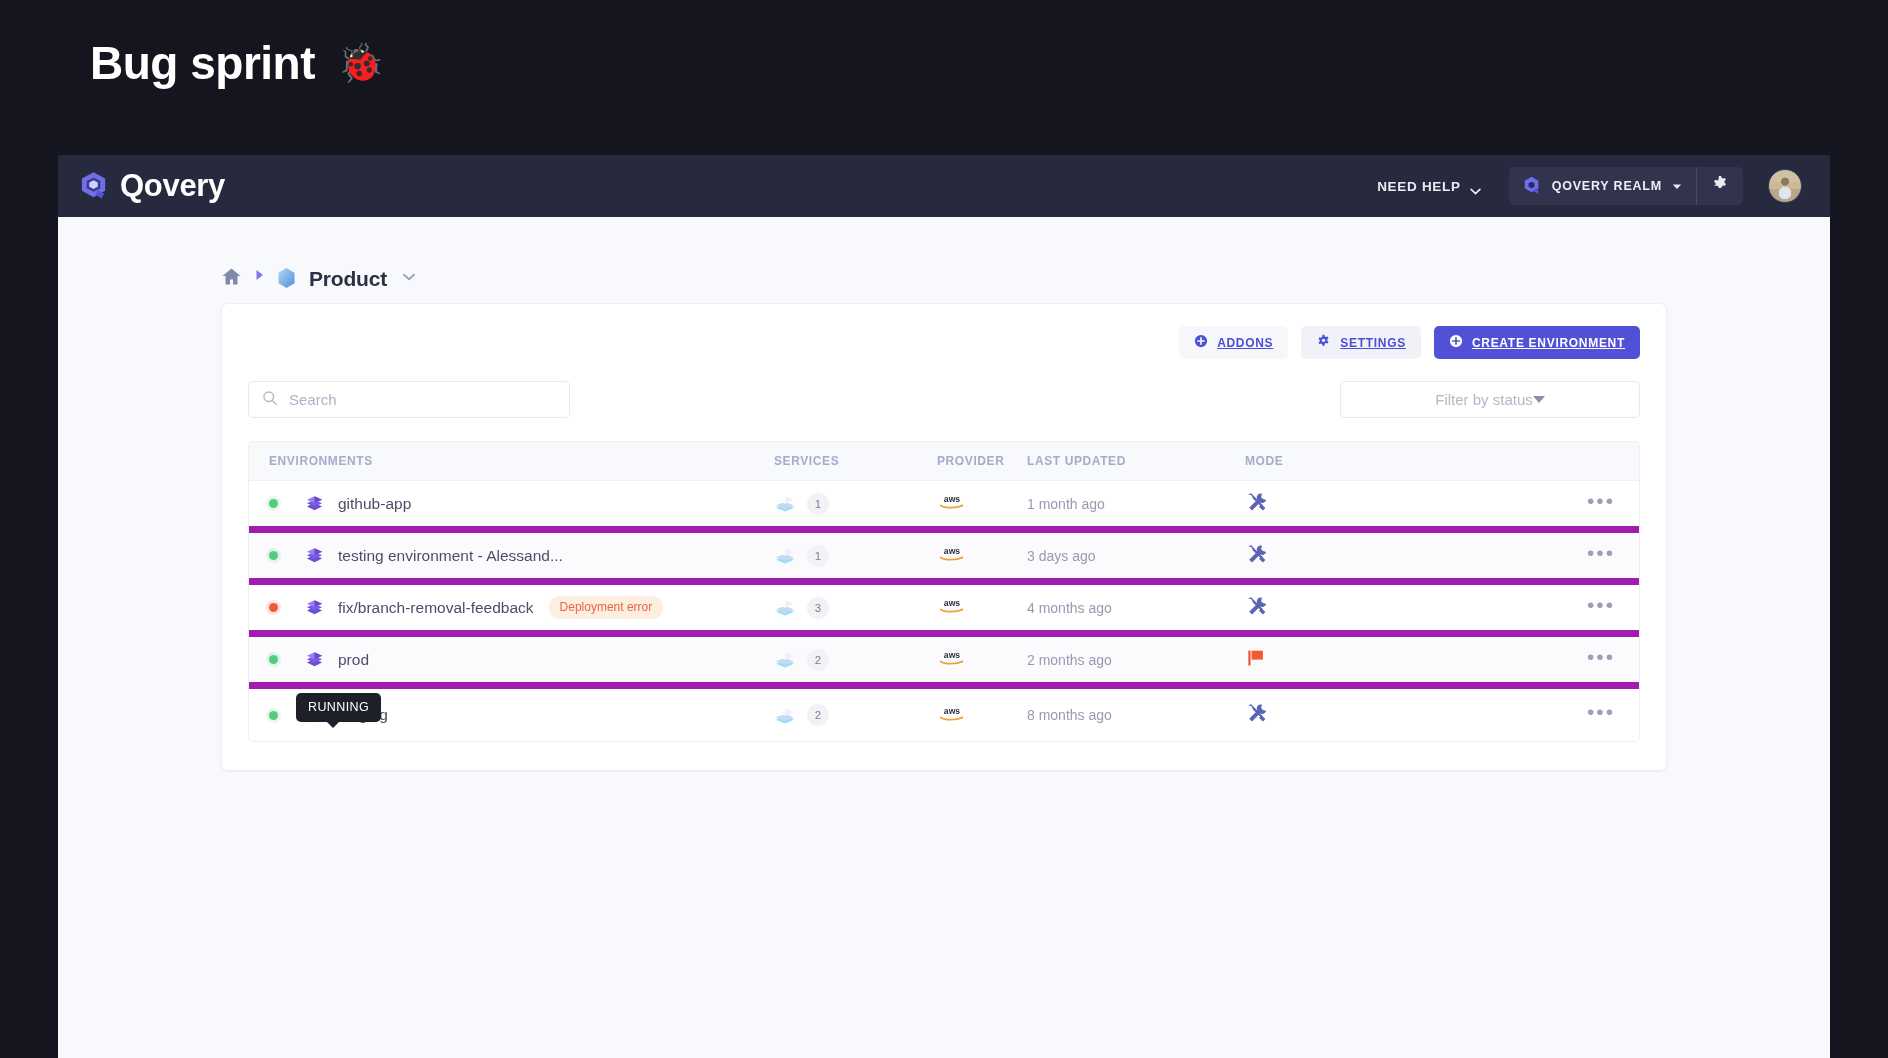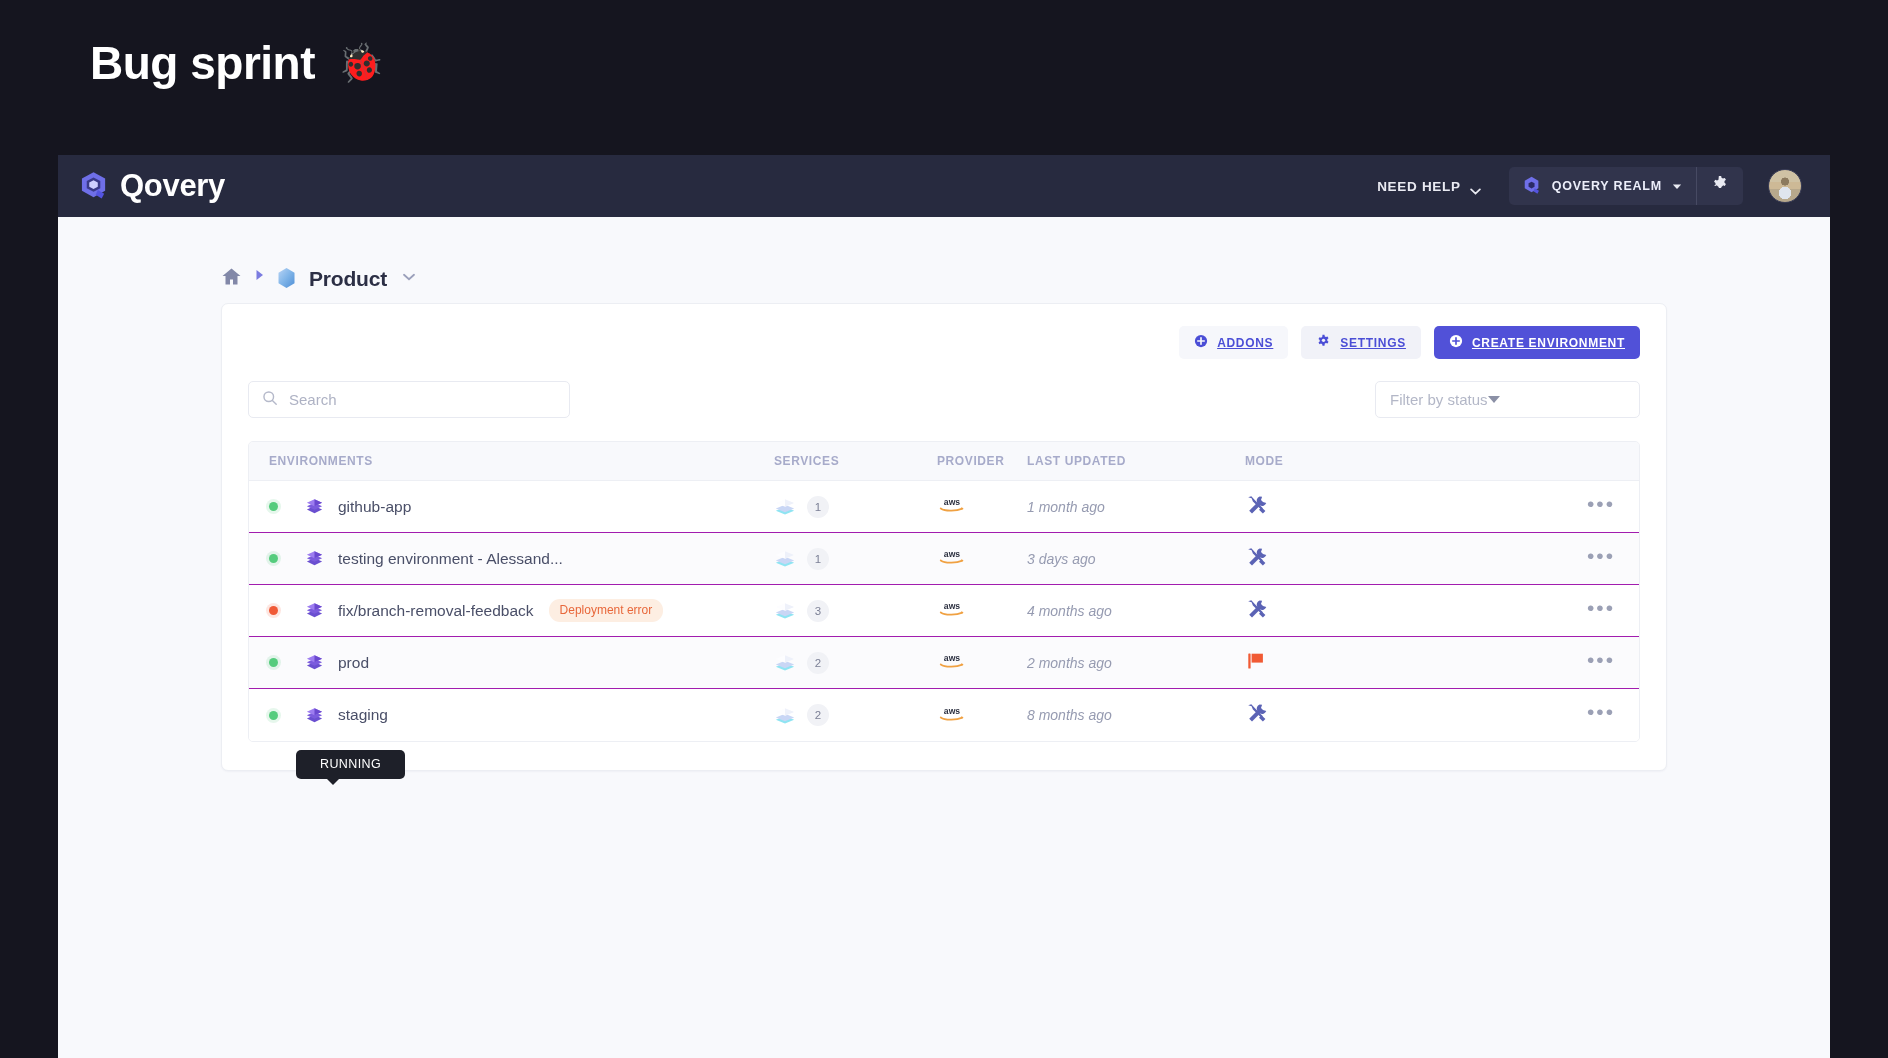--- a/index.html
+++ b/index.html
@@ -135,22 +135,22 @@
     background: #fff;
   }
   .search-box input {
     border: none; outline: none; flex: 1;
     font-size: 15px; color: #4b5066;
     font-family: "Liberation Sans", sans-serif;
   }
   .search-box input::placeholder { color: #aeb2c4; }
 
   .status-filter {
-    display: flex; align-items: center; justify-content: flex-start;
-    width: 265px; height: 37px;
+    display: flex; align-items: center; justify-content: center;
+    width: 300px; height: 37px;
     border: 1px solid #e8eaf1; border-radius: 5px;
     padding: 0 14px;
     background: #fff;
     cursor: pointer;
   }
   .status-filter .sf-label { font-size: 15px; color: #b3b7c7; }
   .tri-down {
     width: 0; height: 0;
     border-left: 6px solid transparent;
     border-right: 6px solid transparent;
@@ -173,21 +173,21 @@
   .col-svc { width: 128px; }
   .col-prov { width: 125px; padding-left: 35px; }
   .col-upd { width: 218px; }
   .col-mode { width: 150px; }
   .col-menu { flex: 1; display: flex; justify-content: flex-end; }
 
   .trow {
     display: flex; align-items: center;
     height: 52px;
     padding: 0 20px;
-    border-bottom: 1px solid #a21caf;
+    border-bottom: 7px solid #a21caf;
     background: #fff;
   }
   .trow.alt { background: #fbfbfd; }
   .trow:last-child { border-bottom: none; }
 
   .env-cell { display: flex; align-items: center; gap: 0; }
   .dot { width: 9px; height: 9px; border-radius: 50%; margin-right: 26px; flex: none; }
   .dot.green { background: #55cc7d; box-shadow: 0 0 0 3px rgba(85,204,125,.15); }
   .dot.red { background: #f05a37; box-shadow: 0 0 0 3px rgba(240,90,55,.15); }
   .cluster-icon { width: 21px; height: 19px; margin-right: 13px; flex: none; }
@@ -203,35 +203,35 @@
   .svc-cell { display: flex; align-items: center; gap: 11px; }
   .svc-icon { width: 22px; height: 17px; }
   .svc-count {
     width: 22px; height: 22px; border-radius: 50%;
     background: #f1f2f6; color: #7c8096;
     font-size: 11.5px;
     display: flex; align-items: center; justify-content: center;
   }
 
   .aws-logo { width: 30px; height: 19px; }
-  .upd-text { font-size: 14px; color: #969bb1; font-style: italic; }
+  .upd-text { font-size: 14px; color: #969bb1; }
   .mode-icon { width: 22px; height: 22px; }
   .dots-menu {
     color: #9ba0b5; font-size: 21px; letter-spacing: 2px;
     line-height: 8px; padding: 6px 4px 12px 4px; cursor: pointer;
   }
 
   
   #running-tooltip {
     position: absolute;
-    left: 238px; top: 595px;
+    left: 238px; top: 538px;
     background: #1e2029;
     color: #fff;
     font-size: 12.5px; letter-spacing: 0.4px;
-    padding: 7px 24px 8px;
+    padding: 7px 12px 8px;
     border-radius: 5px;
     z-index: 30;
   }
   #running-tooltip .tip-arrow {
     position: absolute;
     left: 30px; bottom: -6px;
     width: 0; height: 0;
     border-left: 7px solid transparent;
     border-right: 7px solid transparent;
     border-top: 7px solid #1e2029;

